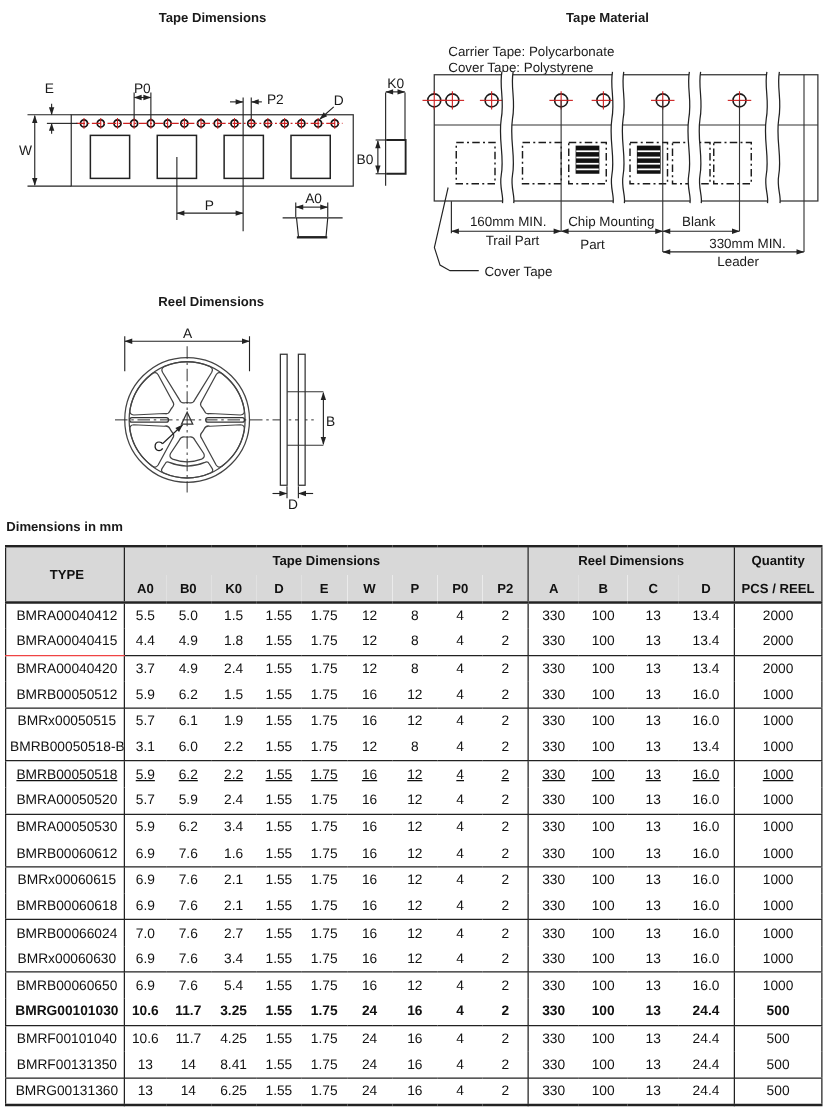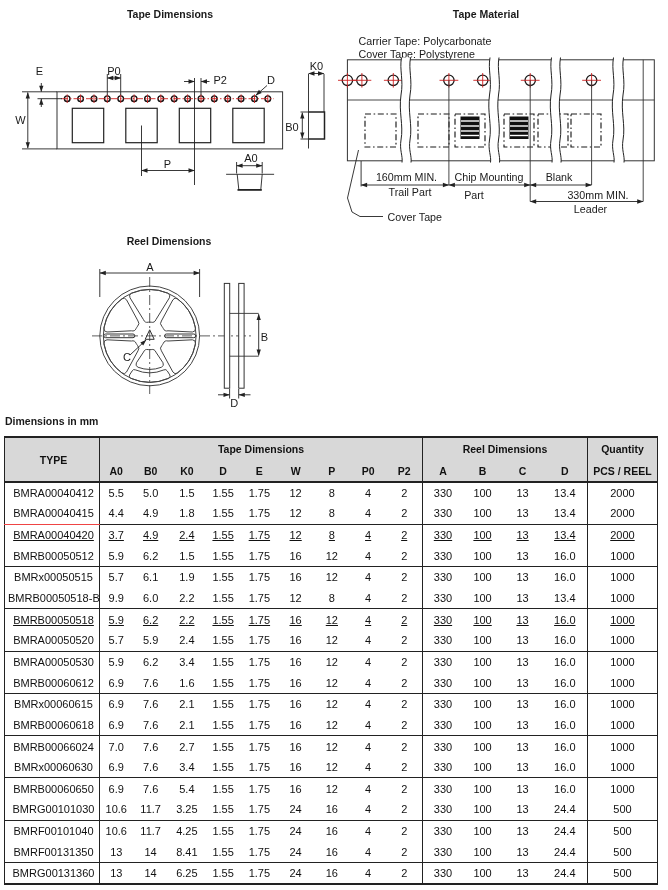--- a/index.html
+++ b/index.html
@@ -393,21 +393,21 @@
             <td style="border-bottom:1px solid #222;">8</td>
             <td style="border-bottom:1px solid #222;">4</td>
             <td style="border-bottom:1px solid #222;border-right:1.5px solid #222;">2</td>
             <td style="border-bottom:1px solid #222;">330</td>
             <td style="border-bottom:1px solid #222;">100</td>
             <td style="border-bottom:1px solid #222;">13</td>
             <td style="border-bottom:1px solid #222;border-right:1.5px solid #222;">13.4</td>
             <td style="border-bottom:1px solid #222;">2000</td>
           </tr>
 
-<tr style="height:21.15px;text-decoration:underline;">
+<tr style="height:21.15px;">
             <td class="ty" style="border-right:1.5px solid #222;">BMRA00040420</td>
             <td style="">3.7</td>
             <td style="">4.9</td>
             <td style="">2.4</td>
             <td style="">1.55</td>
             <td style="">1.75</td>
             <td style="">12</td>
             <td style="">8</td>
             <td style="">4</td>
             <td style="border-right:1.5px solid #222;">2</td>
@@ -449,21 +449,21 @@
             <td style="border-right:1.5px solid #222;">2</td>
             <td style="">330</td>
             <td style="">100</td>
             <td style="">13</td>
             <td style="border-right:1.5px solid #222;">16.0</td>
             <td style="">1000</td>
           </tr>
 
 <tr style="height:21.15px;">
             <td class="ty" style="border-bottom:1px solid #222;border-right:1.5px solid #222;">BMRB00050518-B</td>
-            <td style="border-bottom:1px solid #222;">9.9</td>
+            <td style="border-bottom:1px solid #222;">3.1</td>
             <td style="border-bottom:1px solid #222;">6.0</td>
             <td style="border-bottom:1px solid #222;">2.2</td>
             <td style="border-bottom:1px solid #222;">1.55</td>
             <td style="border-bottom:1px solid #222;">1.75</td>
             <td style="border-bottom:1px solid #222;">12</td>
             <td style="border-bottom:1px solid #222;">8</td>
             <td style="border-bottom:1px solid #222;">4</td>
             <td style="border-bottom:1px solid #222;border-right:1.5px solid #222;">2</td>
             <td style="border-bottom:1px solid #222;">330</td>
             <td style="border-bottom:1px solid #222;">100</td>
@@ -627,21 +627,21 @@
             <td style="">12</td>
             <td style="">4</td>
             <td style="border-right:1.5px solid #222;">2</td>
             <td style="">330</td>
             <td style="">100</td>
             <td style="">13</td>
             <td style="border-right:1.5px solid #222;">16.0</td>
             <td style="">1000</td>
           </tr>
 
-<tr style="height:21.15px;">
+<tr style="height:21.15px;font-weight:bold;">
             <td class="ty" style="border-bottom:1px solid #222;border-right:1.5px solid #222;">BMRG00101030</td>
             <td style="border-bottom:1px solid #222;">10.6</td>
             <td style="border-bottom:1px solid #222;">11.7</td>
             <td style="border-bottom:1px solid #222;">3.25</td>
             <td style="border-bottom:1px solid #222;">1.55</td>
             <td style="border-bottom:1px solid #222;">1.75</td>
             <td style="border-bottom:1px solid #222;">24</td>
             <td style="border-bottom:1px solid #222;">16</td>
             <td style="border-bottom:1px solid #222;">4</td>
             <td style="border-bottom:1px solid #222;border-right:1.5px solid #222;">2</td>

